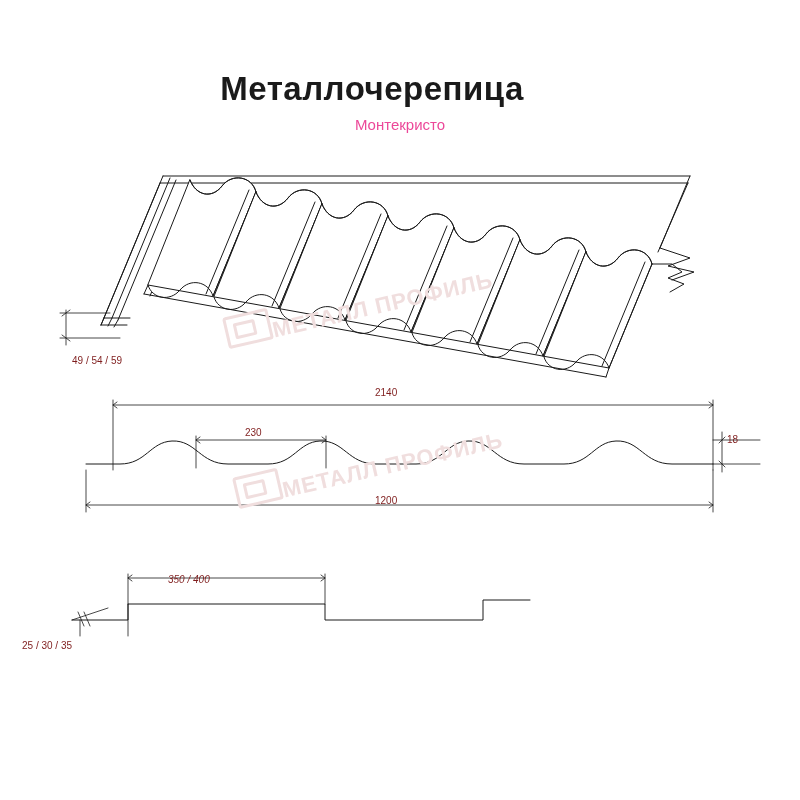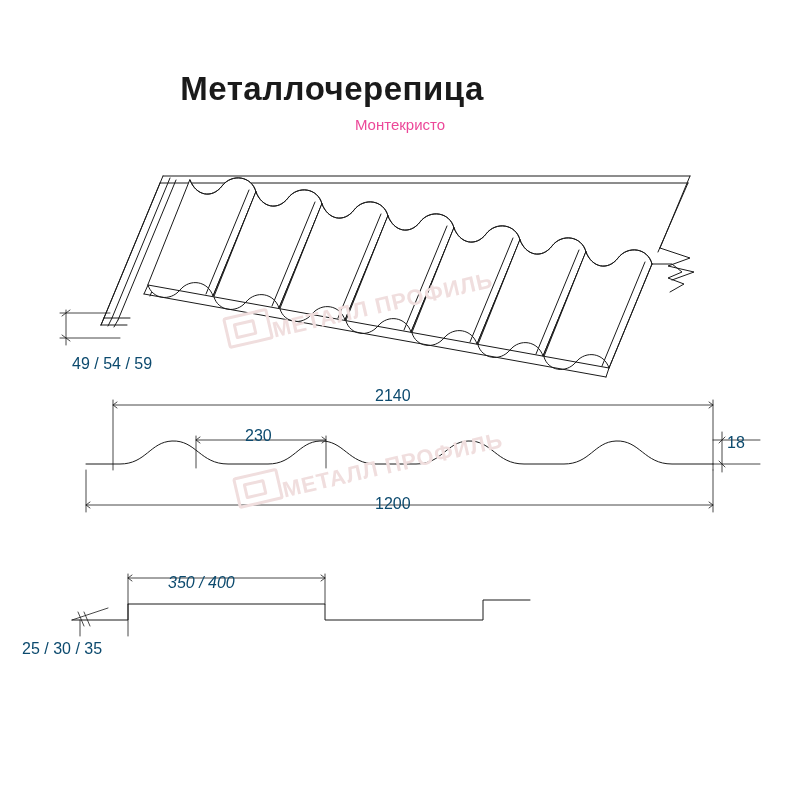--- a/index.html
+++ b/index.html
@@ -18,34 +18,35 @@
   .title {
     position: absolute;
     left: 0;
     top: 70px;
     width: 664px;
     text-align: center;
     font-size: 33px;
     font-weight: bold;
     letter-spacing: 0.5px;
     color: #1a1a1a;
+    padding-left: 40px;
   }
   .subtitle {
     position: absolute;
     left: 0;
     top: 116px;
     width: 800px;
     text-align: center;
     font-size: 15px;
     color: #ec4899;
   }
   .label {
     position: absolute;
-    font-size: 16px;
-    color: #0c4a6e;
+    font-size: 10px;
+    color: #7f1d1d;
     white-space: nowrap;
   }
   .lbl-49 { left: 72px; top: 355px; }
   .lbl-1150 { left: 375px; top: 387px; }
   .lbl-230 { left: 245px; top: 427px; }
   .lbl-24 { left: 727px; top: 434px; }
   .lbl-1200 { left: 375px; top: 495px; }
   .lbl-350 { left: 168px; top: 574px; font-style: italic; }
   .lbl-25 { left: 22px; top: 640px; }
 

